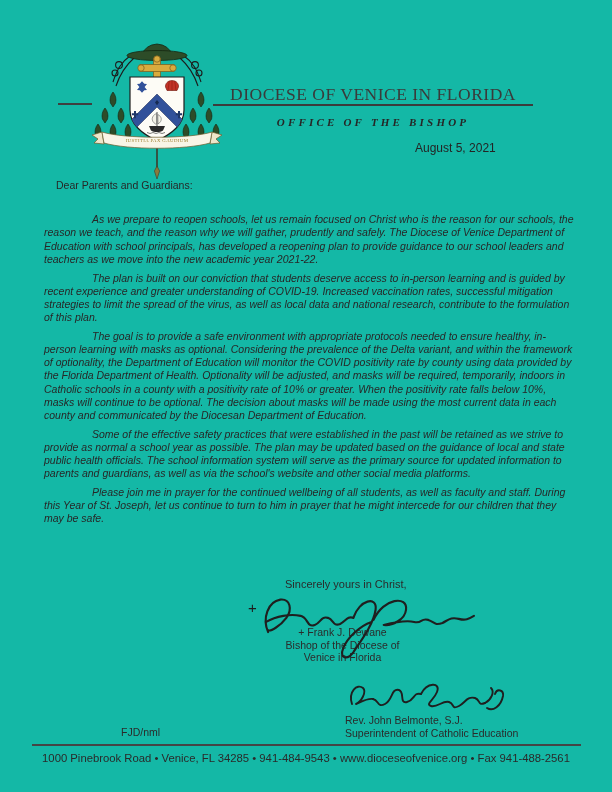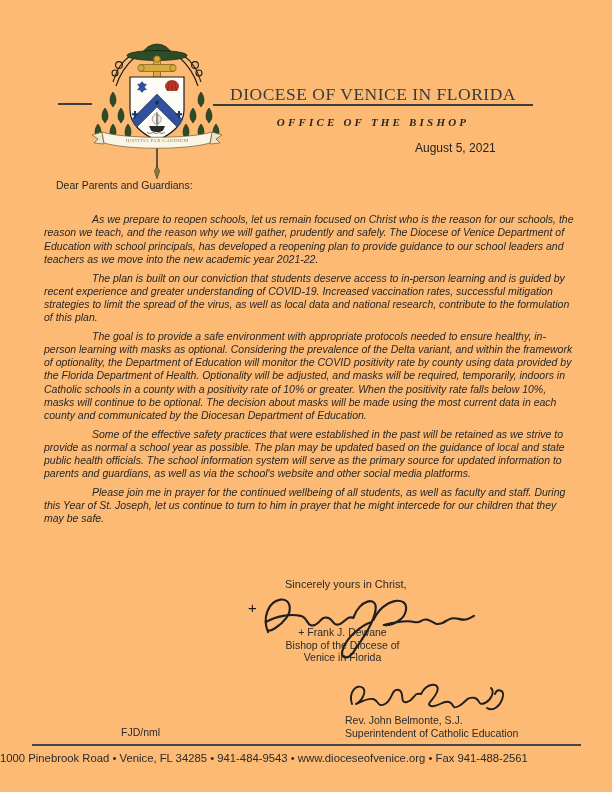--- a/index.html
+++ b/index.html
@@ -1,18 +1,18 @@
 <!DOCTYPE html>
 <html><head>
 <meta charset="utf-8">
 <style>
   html,body{margin:0;padding:0;background:#e8e8e8;}
   .page{
     position:relative; width:612px; height:792px; margin:0 auto;
-    background:#fdba74; overflow:hidden;
+    background:#14b8a6; overflow:hidden;
     font-family:"Liberation Sans","DejaVu Sans",sans-serif;
     color:#2b2b2b;
   }
   
   .crest{position:absolute; left:86px; top:42px; width:140px; height:140px;}
   .left-dash{position:absolute; left:58px; top:103px; width:34px; height:2px; background:#3f3f3f;}
   .hdr-title{
     position:absolute; left:213px; top:84px; width:320px; text-align:center;
     font-family:"Liberation Serif","DejaVu Serif",serif;
     font-size:17.5px; letter-spacing:.5px; color:#3a3a3a; white-space:nowrap;
@@ -35,21 +35,21 @@
   .sig1{position:absolute; left:260px; top:591px; width:218px; height:74px; z-index:3;}
   .bishop-block{
     position:absolute; left:270px; top:626px; width:145px; text-align:center;
     font-size:10.5px; line-height:12.6px; z-index:2;
   }
   .sig2{position:absolute; left:347px; top:678px; width:162px; height:40px; z-index:3;}
   .super-block{position:absolute; left:345px; top:714px; font-size:10.5px; line-height:12.8px;}
   .reference{position:absolute; left:74px; top:726px; font-size:10.5px;margin-left:47px;}
   
   .footer-rule{position:absolute; left:32px; top:744px; width:549px; height:1.6px; background:#454545;}
-  .footer-text{position:absolute; left:0; top:752px; width:524px; text-align:center; font-size:11.3px; color:#2a2a2a; white-space:nowrap;}
+  .footer-text{position:absolute; left:0; top:752px; width:612px; text-align:center; font-size:11.3px; color:#2a2a2a; white-space:nowrap;}
   .sigpath{stroke:#1f1f1f; stroke-width:2.1; fill:none; stroke-linecap:round; stroke-linejoin:round;}
   .sigpath2{stroke:#1f1f1f; stroke-width:1.9; fill:none; stroke-linecap:round; stroke-linejoin:round;}
 </style>
 </head>
 <body>
 
 <div class="page">
 
   <svg class="crest" viewBox="0 0 140 140" aria-hidden="true">
     <defs>

